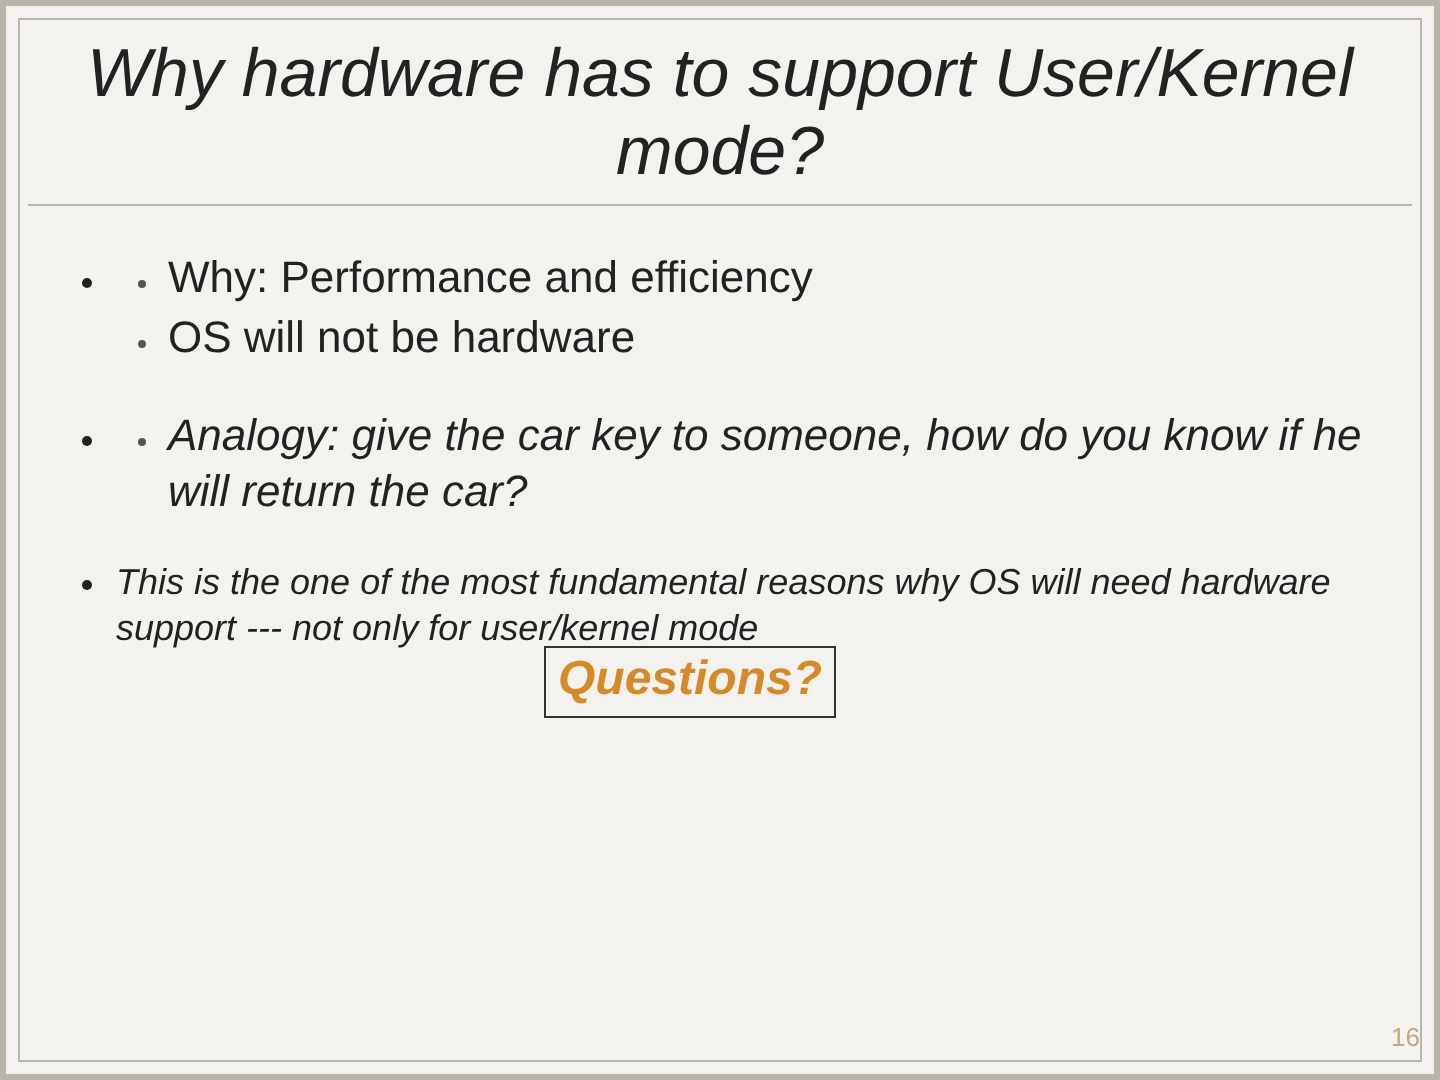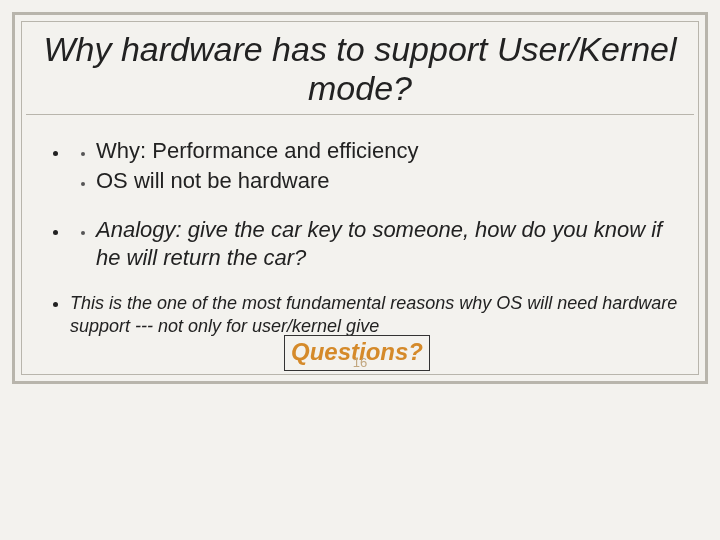--- a/index.html
+++ b/index.html
@@ -6,24 +6,23 @@
     margin: 0;
     padding: 0;
     width: 720px;
     height: 540px;
     font-family: Arial, Helvetica, sans-serif;
     background: #f3f2ee;
   }
   .slide {
     box-sizing: border-box;
     width: 720px;
-    height: 396px;
+    height: 540px;
     position: relative;
     background: #f3f2ee;
-    padding: 12px;
   }
   .frame-outer {
     box-sizing: border-box;
     width: 100%;
     height: 100%;
     border: 3px solid #b8b5ac;
     padding: 6px;
   }
   .frame-inner {
     box-sizing: border-box;
@@ -87,21 +86,21 @@
     font-weight: bold;
     color: #d58a2a;
     font-size: 24px;
     background: transparent;
   }
   .slide-num {
     position: absolute;
     bottom: 4px;
     left: 0;
     right: 0;
-    text-align: center;
+    text-align: right;
     font-size: 13px;
     color: #c2a77f;
   }
 </style>
 </head>
 <body>
 
 <div class="slide">
   <div class="frame-outer">
     <div class="frame-inner">
@@ -119,21 +118,21 @@
             </ul>
           </li>
 
           <li>
             <ul class="sub">
               <li class="italic">Analogy: give the car key to someone, how do you know if he will return the car?</li>
             </ul>
           </li>
 
           <li class="italic li3">
-            <span>This is the one of the most fundamental reasons why OS will need hardware support --- not only for user/kernel give</span>
+            <span>This is the one of the most fundamental reasons why OS will need hardware support --- not only for user/kernel mode</span>
             <span class="questions-box">Questions?</span>
           </li>
 
         </ul>
       </div>
 
       <div class="slide-num">16</div>
 
     </div>
   </div>

